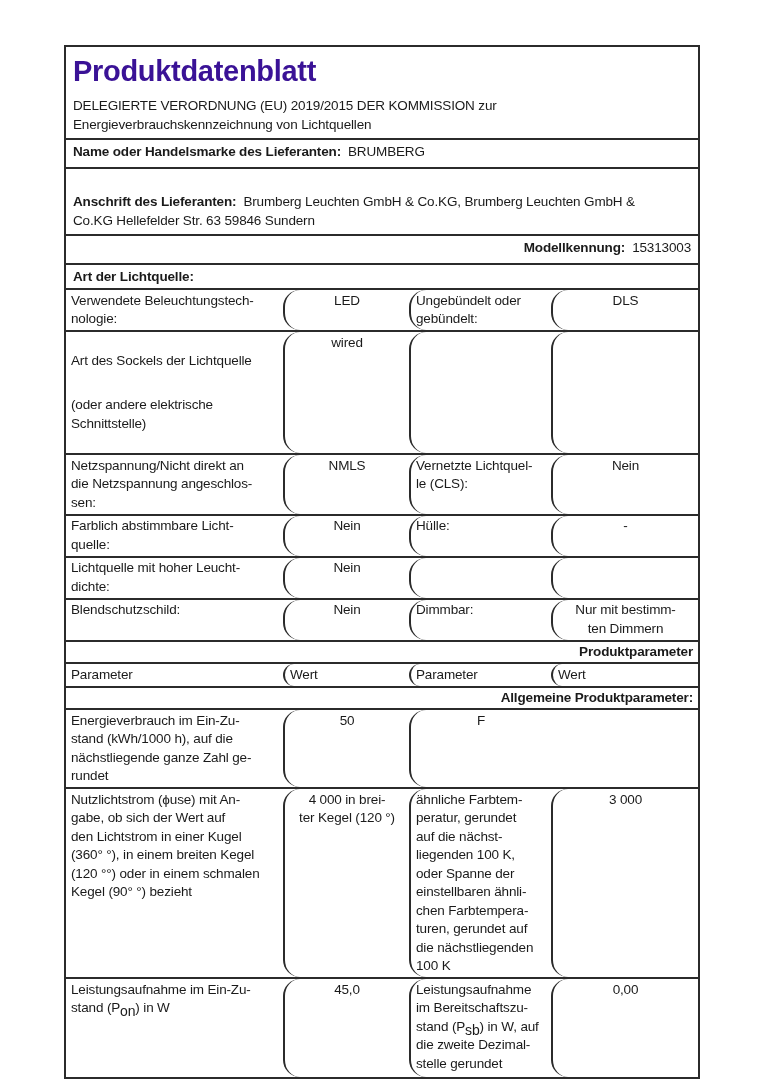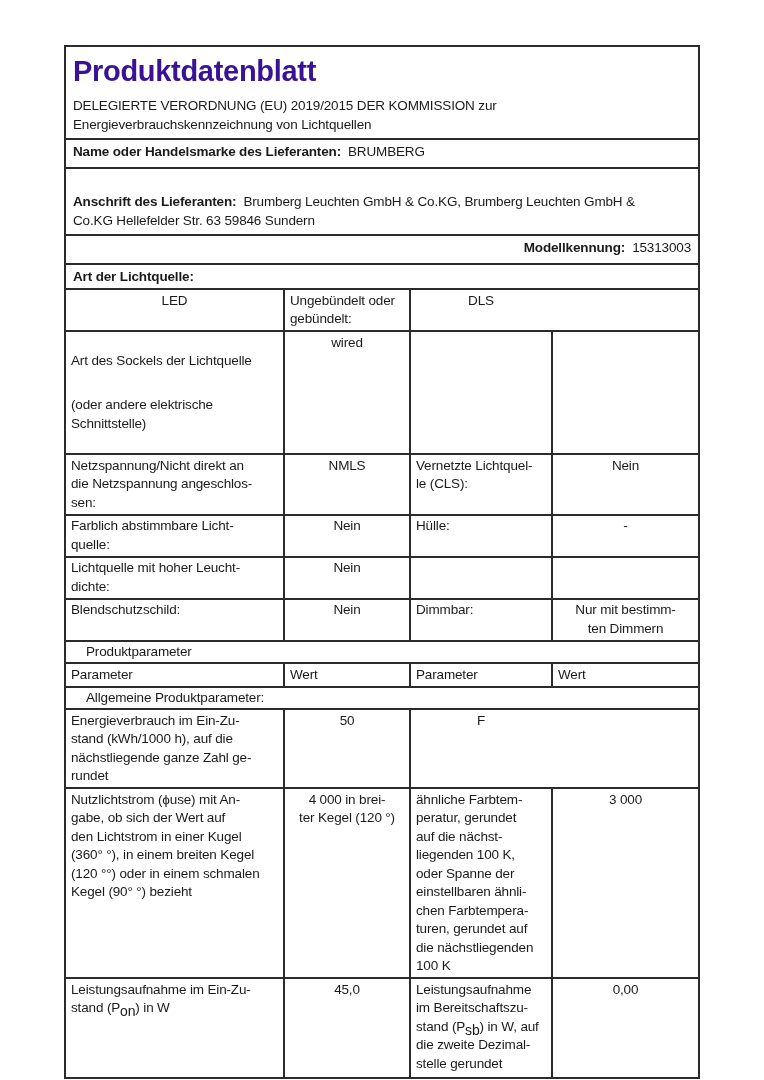--- a/index.html
+++ b/index.html
@@ -27,25 +27,25 @@
   .sec-model{min-height:29px;text-align:right;}
   .sec-art{min-height:23px;font-weight:bold;}
   .trow{
     display:grid;grid-template-columns:217px 126px 142px 1fr;
     border-top:2px solid #2b2b2b;
   }
   .cell{
     padding:1.5px 5px;line-height:18.5px;white-space:pre-line;
     box-sizing:border-box;overflow:hidden;
   }
-  .cell + .cell{border-left:2px solid #2b2b2b;}
+  .cell + .cell{border-left:2px solid #2b2b2b;border-radius:17px;}
   .cell.val{text-align:center;}
   .band{
-    border-top:2px solid #2b2b2b;text-align:left;font-weight:normal;
-    padding:1px 20px;line-height:18.5px;min-height:19px;box-sizing:border-box;
+    border-top:2px solid #2b2b2b;text-align:right;font-weight:bold;
+    padding:1px 5px;line-height:18.5px;min-height:19px;box-sizing:border-box;
   }
   .para2{margin-top:7px;}
   sub{font-size:14px;line-height:0;}
   .rA{min-height:40px}.rB{min-height:64px}.rC{min-height:52px}
   .rD{min-height:38px}.rE{min-height:38px}.rF{min-height:40px}
   .rH{min-height:19px}
   .r1{min-height:73px}.r2{min-height:183px}.r3{min-height:98px}
 </style>
 </head>
 <body>
@@ -67,20 +67,22 @@
 Co.KG Hellefelder Str. 63 59846 Sundern</span>
   </div>
 
   <div class="sec sec-model">
     <span class="lbl">Modellkennung:</span><span class="val-inline">15313003</span>
   </div>
 
   <div class="sec sec-art">Art der Lichtquelle:</div>
 
   <div class="trow rA">
+    <div class="cell">Verwendete Beleuchtungstech-
+nologie:</div>
     <div class="cell val">LED</div>
     <div class="cell">Ungebündelt oder
 gebündelt:</div>
     <div class="cell val">DLS</div>
   </div>
   <div class="trow rB">
     <div class="cell">
       <div>Art des Sockels der Lichtquelle</div>
       <div class="para2">(oder andere elektrische
 Schnittstelle)</div>

